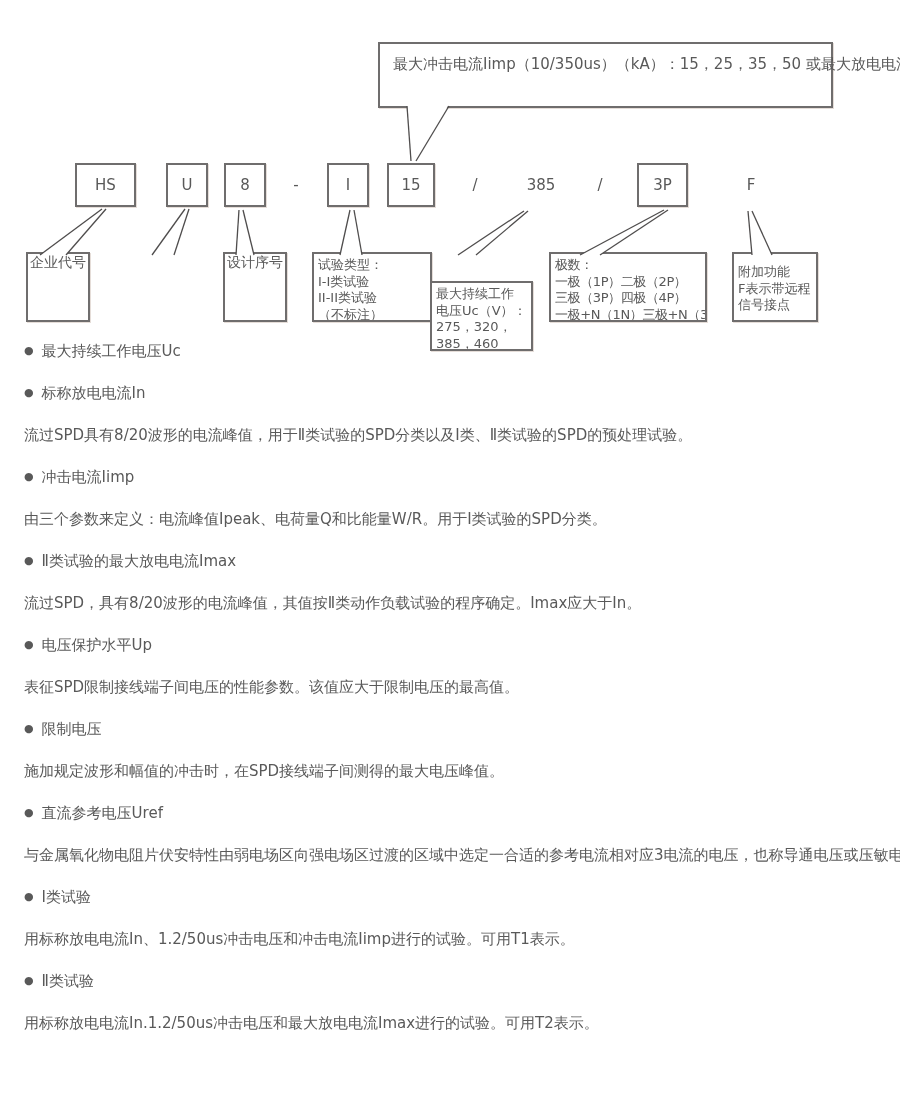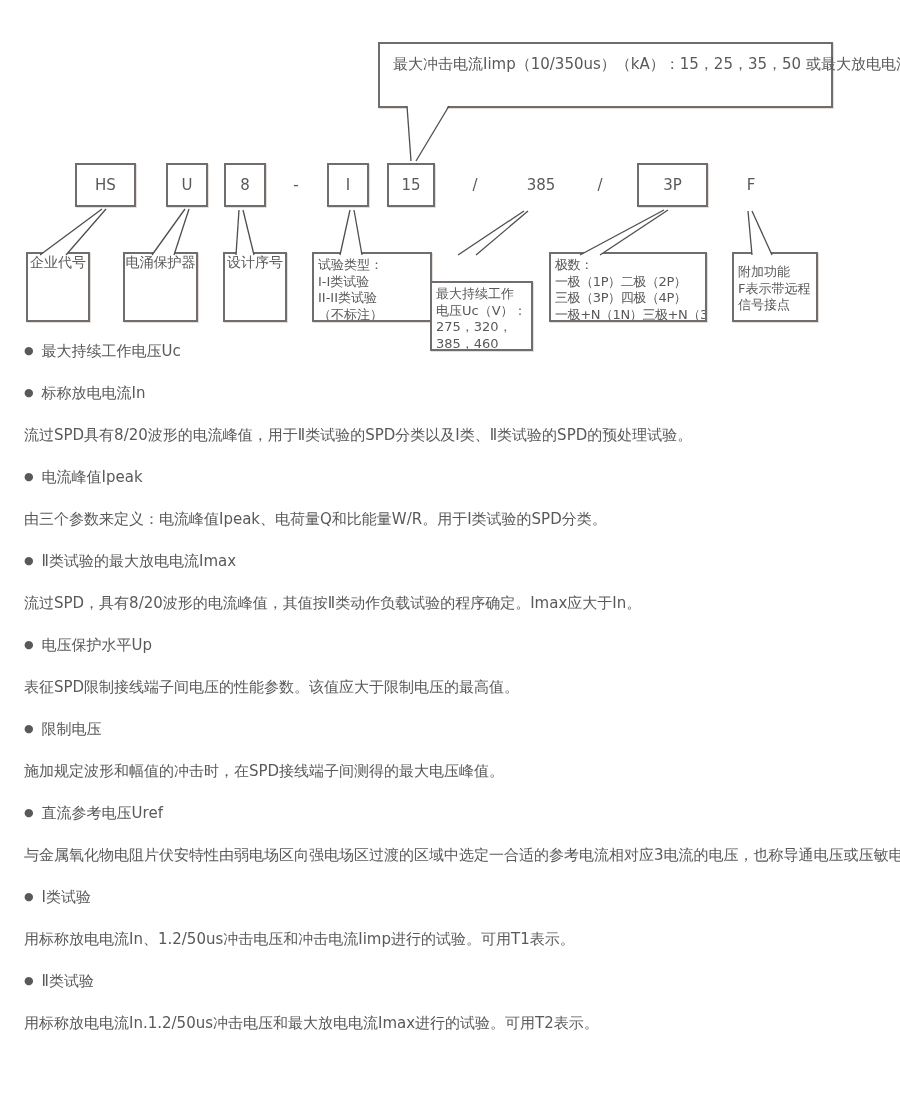--- a/index.html
+++ b/index.html
@@ -59,30 +59,27 @@
   <span class="sep" style="left:289px; top:163px; width:14px;">-</span>
   <div class="box cbox" style="left:327px; top:163px; width:42px; height:44px;">
     <span>I</span>
   </div>
   <div class="box cbox" style="left:387px; top:163px; width:48px; height:44px;">
     <span>15</span>
   </div>
   <span class="sep" style="left:468px; top:163px; width:14px;">/</span>
   <span class="sep" style="left:519px; top:163px; width:44px;">385</span>
   <span class="sep" style="left:593px; top:163px; width:14px;">/</span>
-  <div class="box cbox" style="left:637px; top:163px; width:71px; height:44px;">
+  <div class="box cbox" style="left:637px; top:163px; width:51px; height:44px;">
     <span>3P</span>
   </div>
   <span class="sep" style="left:744px; top:163px; width:14px;">F</span>
 
   <div class="box callout center" style="left:26px; top:252px; width:64px; height:70px;">
     <span>企业代号</span>
-  </div>
-  <div class="box callout center" style="left:123px; top:252px; width:75px; height:70px;">
-    <span>电涌保护器</span>
   </div>
   <div class="box callout center" style="left:223px; top:252px; width:64px; height:70px;">
     <span>设计序号</span>
   </div>
   <div class="box callout" style="left:312px; top:252px; width:120px; height:70px;">
     <span class="cl">试验类型：</span>
     <span class="cl">I-I类试验</span>
     <span class="cl">II-II类试验</span>
     <span class="cl">（不标注）</span>
   </div>
@@ -149,21 +146,21 @@
     <div>
       <div class="g-line">
         <span class="bullet">●</span>
         <span>标称放电电流In</span>
       </div>
       <div class="g-line">流过SPD具有8/20波形的电流峰值，用于Ⅱ类试验的SPD分类以及Ⅰ类、Ⅱ类试验的SPD的预处理试验。</div>
     </div>
     <div>
       <div class="g-line">
         <span class="bullet">●</span>
-        <span>电流峰值Ipeak</span>
+        <span>冲击电流Iimp</span>
       </div>
       <div class="g-line">由三个参数来定义：电流峰值Ipeak、电荷量Q和比能量W/R。用于Ⅰ类试验的SPD分类。</div>
     </div>
     <div>
       <div class="g-line">
         <span class="bullet">●</span>
         <span>Ⅱ类试验的最大放电电流Imax</span>
       </div>
       <div class="g-line">流过SPD，具有8/20波形的电流峰值，其值按Ⅱ类动作负载试验的程序确定。Imax应大于In。</div>
     </div>

